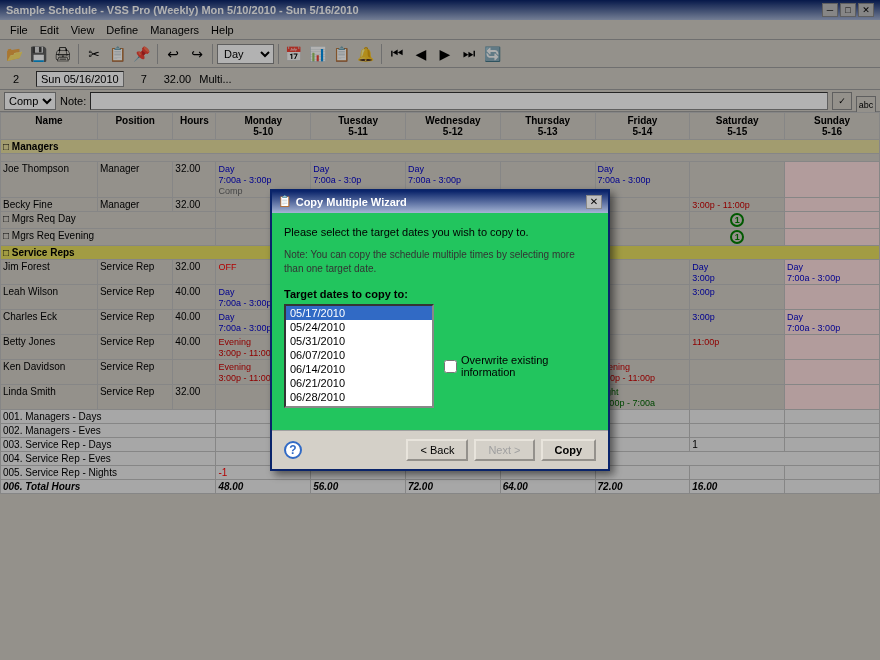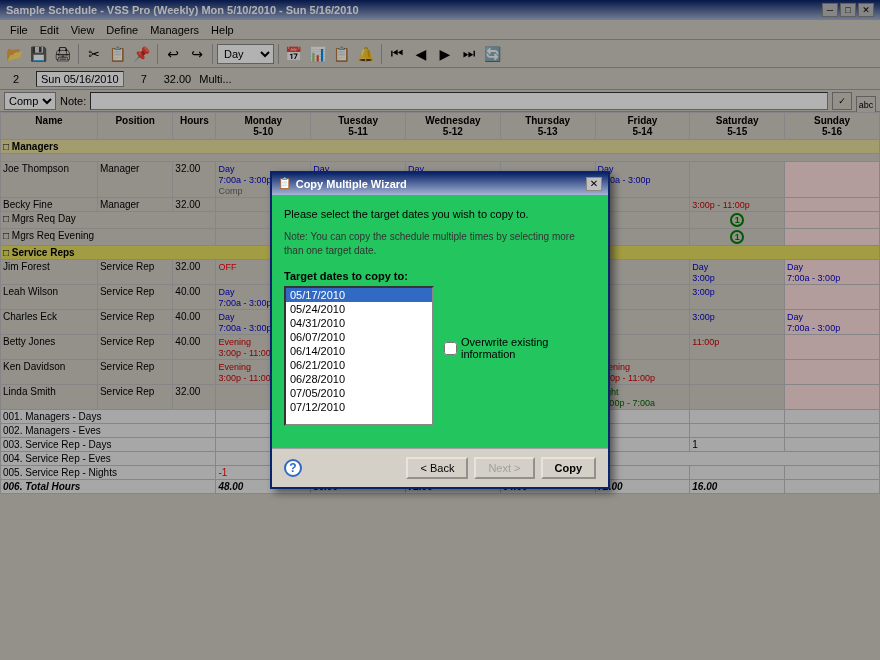--- a/index.html
+++ b/index.html
@@ -184,21 +184,21 @@
       background: #22c55e;
     }
     .dialog-text { font-size: 11px; margin-bottom: 8px; line-height: 1.4; }
     .dialog-note { font-size: 10px; margin-bottom: 12px; color: #333; line-height: 1.4; }
     .dialog-section { margin-bottom: 10px; }
     .dialog-section-label { font-size: 11px; font-weight: bold; margin-bottom: 4px; }
 
     .date-listbox {
       border: 2px inset #888;
       background: white;
-      height: 140px;
+      height: 104px;
       overflow-y: scroll;
       width: 150px;
     }
     .date-listbox-item {
       padding: 1px 4px;
       font-size: 11px;
       cursor: pointer;
     }
     .date-listbox-item.selected { background: #316ac5; color: white; }
 
@@ -550,21 +550,21 @@
       <p class="dialog-text">Please select the target dates you wish to copy to.</p>
       <p class="dialog-note">Note: You can copy the schedule multiple times by selecting more than one target date.</p>
 
       <div class="dialog-section">
         <div class="dialog-section-label">Target dates to copy to:</div>
         <div style="display:flex; gap:10px; align-items:flex-start;">
           <div style="position:relative;">
             <div class="date-listbox">
               <div class="date-listbox-item selected">05/17/2010</div>
               <div class="date-listbox-item">05/24/2010</div>
-              <div class="date-listbox-item">04/31/2010</div>
+              <div class="date-listbox-item">05/31/2010</div>
               <div class="date-listbox-item">06/07/2010</div>
               <div class="date-listbox-item">06/14/2010</div>
               <div class="date-listbox-item">06/21/2010</div>
               <div class="date-listbox-item">06/28/2010</div>
               <div class="date-listbox-item">07/05/2010</div>
               <div class="date-listbox-item">07/12/2010</div>
             </div>
           </div>
           <div style="display:flex; align-items:center; gap:4px; margin-top:50px;">
             <input type="checkbox" style="cursor: pointer;">

